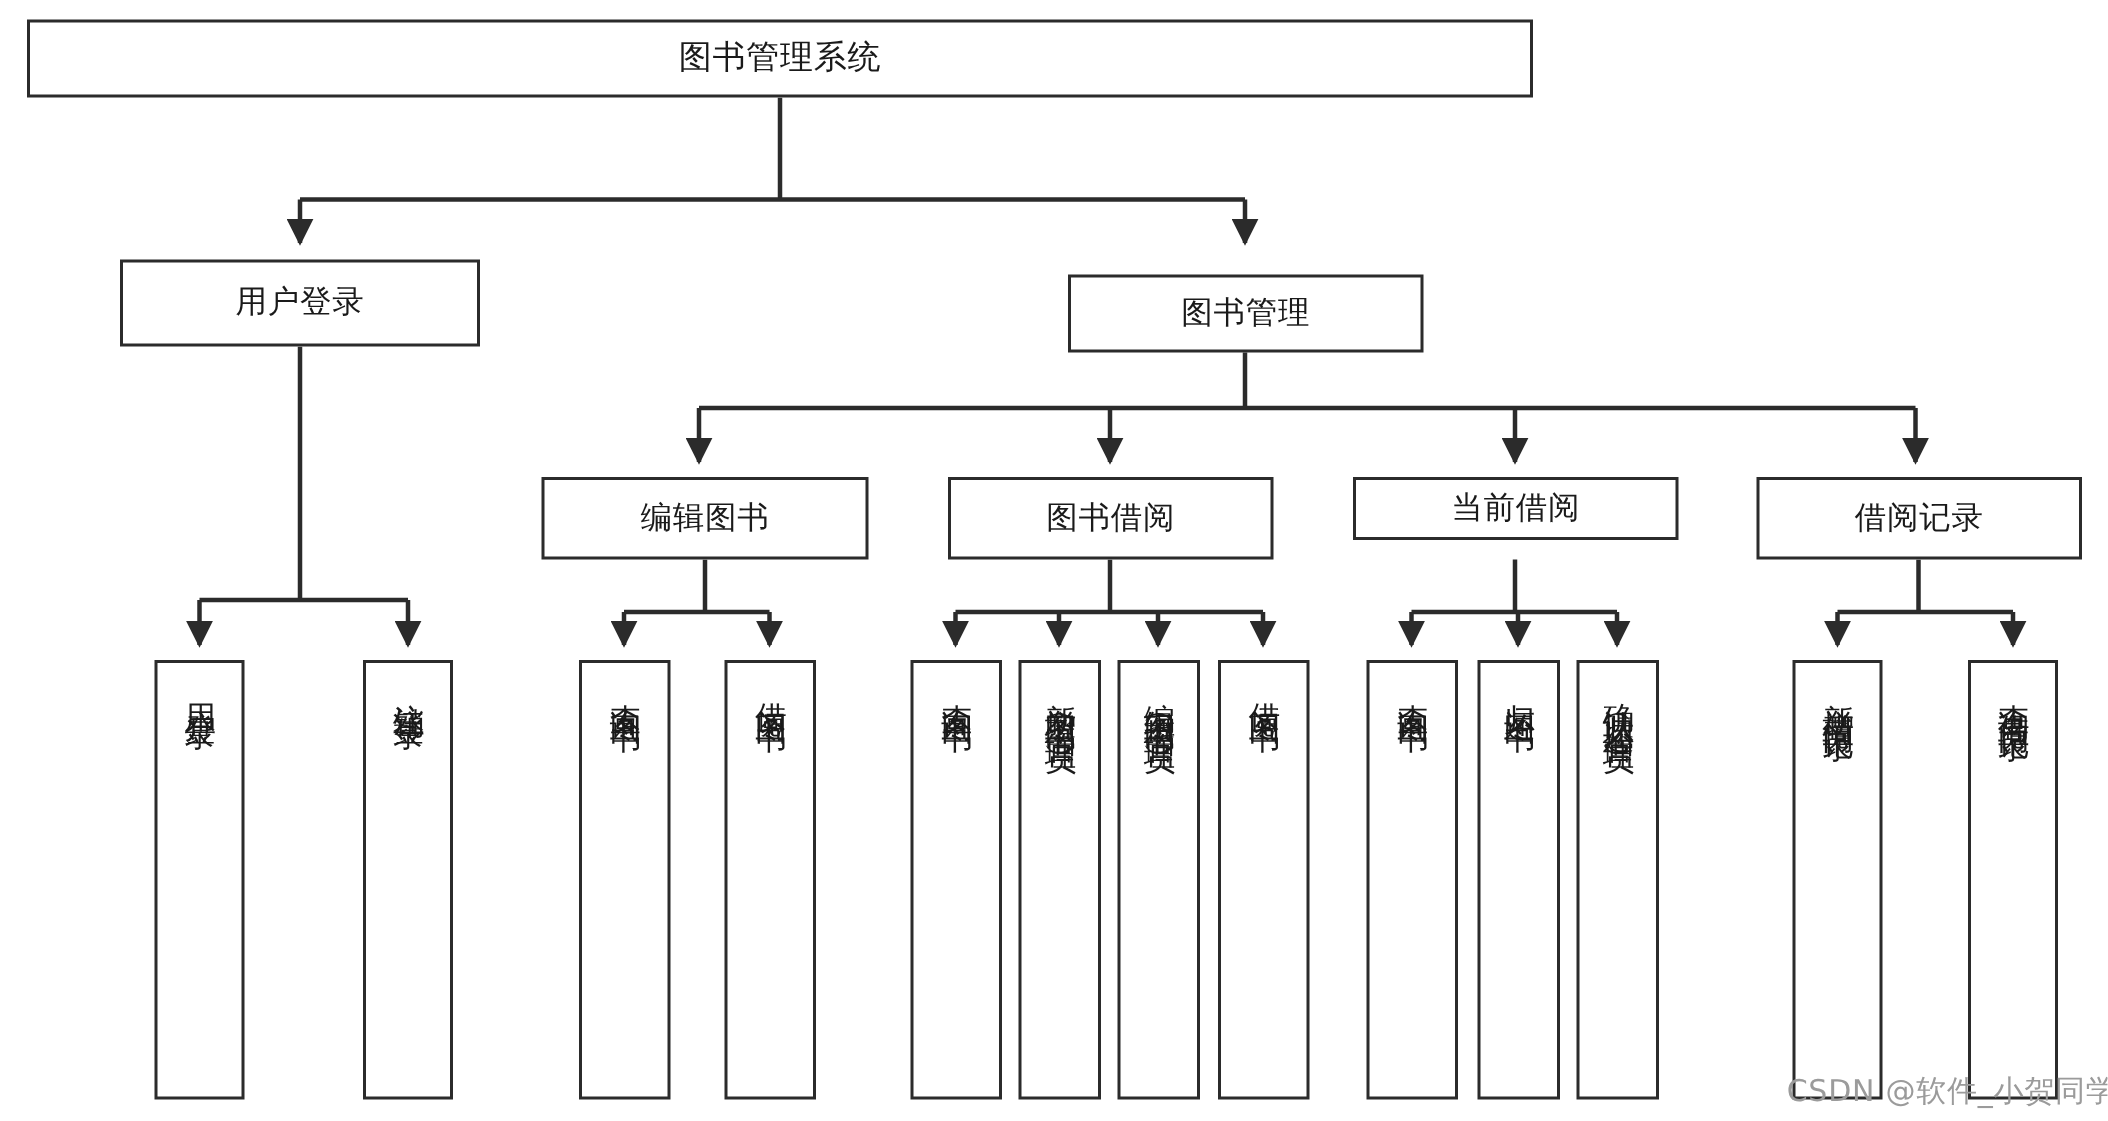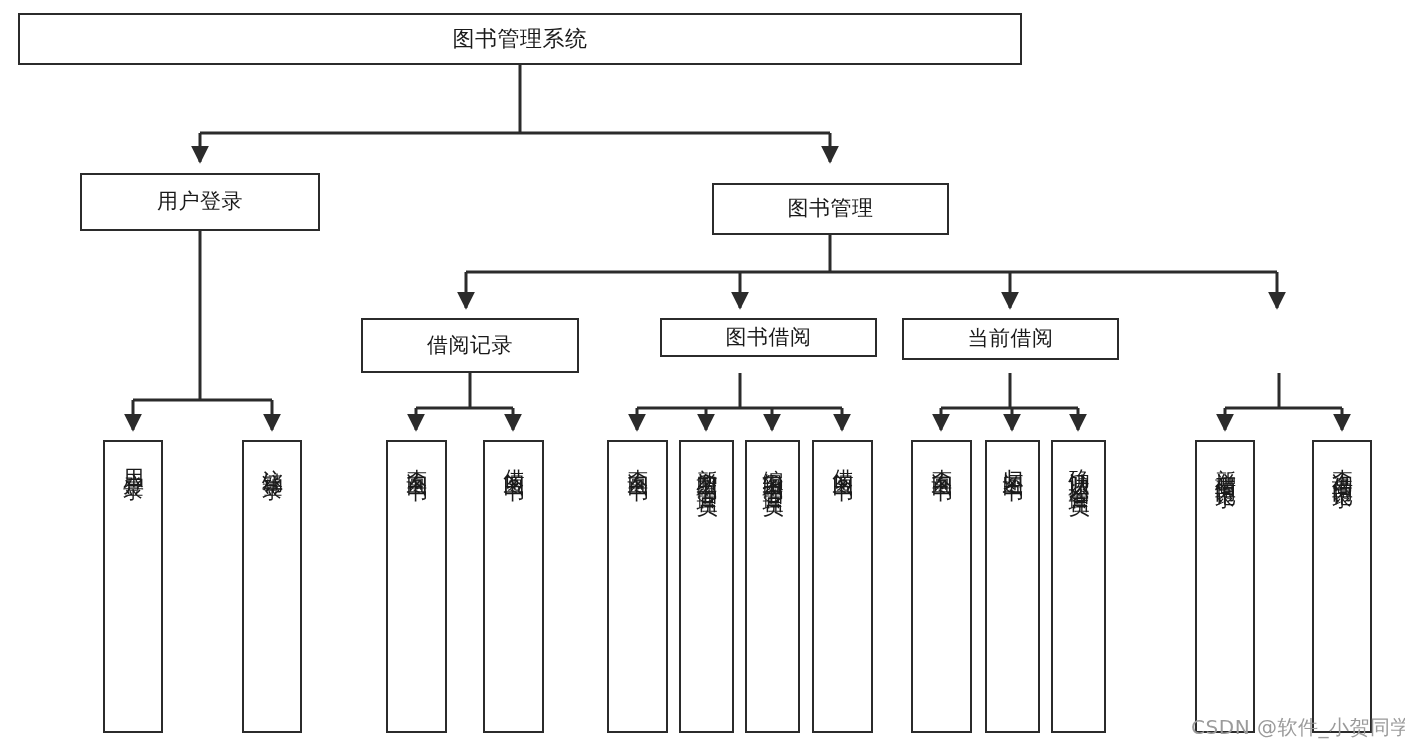--- a/index.html
+++ b/index.html
@@ -121,23 +121,24 @@
       <path d="M 1225 408 L 1225 430" marker-end="url(#arrow)"></path>
       <path d="M 1342 408 L 1342 430" marker-end="url(#arrow)"></path>
     </g>
   </svg>
 
   <div class="node horiz root" id="node-root" style="left: 18px; top: 13px; width: 1004px; height: 52px;">图书管理系统</div>
 
   <div class="node horiz" id="node-l2-0" style="left: 80px; top: 173px; width: 240px; height: 58px;">用户登录</div>
   <div class="node horiz" id="node-l2-1" style="left: 712px; top: 167px; width: 237px; height: 52px; margin-top: 16px;">图书管理</div>
 
-  <div class="node horiz" id="node-l3-0" style="left: 361px; top: 318px; width: 218px; height: 55px;">借阅记录</div>
-  <div class="node horiz" id="node-l3-1" style="left: 660px; top: 318px; width: 217px; height: 39px;">图书借阅</div>
+  <div class="node horiz" id="node-l3-0" style="left: 361px; top: 318px; width: 218px; height: 55px;">编辑图书</div>
+  <div class="node horiz" id="node-l3-1" style="left: 632px; top: 318px; width: 217px; height: 55px;">图书借阅</div>
   <div class="node horiz" id="node-l3-2" style="left: 902px; top: 318px; width: 217px; height: 42px;">当前借阅</div>
+  <div class="node horiz" id="node-l3-3" style="left: 1171px; top: 318px; width: 217px; height: 55px;">借阅记录</div>
 
   <div class="node vert" id="node-leaf-0" style="left: 103px; top: 440px; width: 60px; height: 293px;">
     <span class="vtext">用户登录</span>
   </div>
   <div class="node vert" id="node-leaf-1" style="left: 242px; top: 440px; width: 60px; height: 293px;">
     <span class="vtext">注销登录</span>
   </div>
   <div class="node vert" id="node-leaf-2" style="left: 386px; top: 440px; width: 61px; height: 293px;">
     <span class="vtext">查询图书</span>
   </div>

